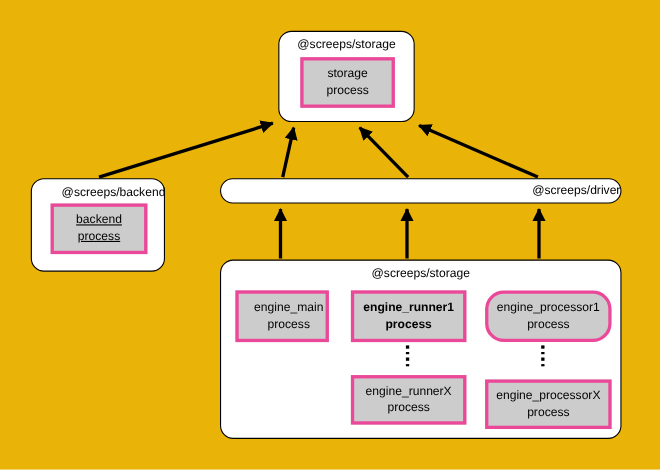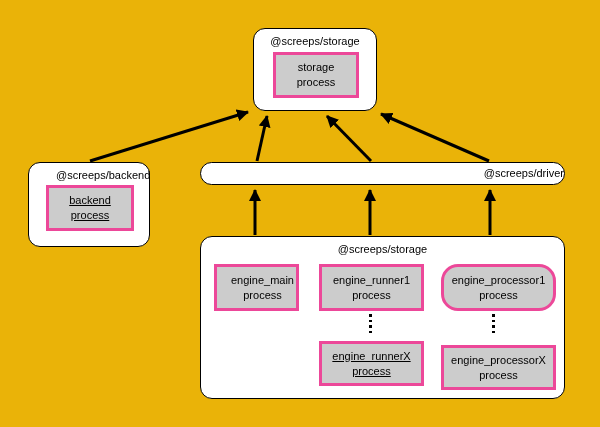--- a/index.html
+++ b/index.html
@@ -111,40 +111,40 @@
   <div class="node" style="left:200px; top:162px; width:365px; height:23px; border-radius:11.5px;">
     <div class="pill-label">@screeps/driver</div>
   </div>
 
   <div class="node" style="left:200px; top:236px; width:365px; height:163px;">
     <div class="node-label">@screeps/storage</div>
 
     <div class="process" style="left:13px; top:27px; width:85px; height:47px;padding-left:12px;">engine_main
 process</div>
 
-    <div class="process" style="left:118px; top:27px; width:105px; height:47px;">engine_runner1
+    <div class="process" style="left:118px; top:27px; width:105px; height:47px;font-weight:bold;">engine_runner1
 process</div>
 
     <div class="process" style="left:240px; top:27px; width:115px; height:47px;border-radius:17px;">engine_processor1
 process</div>
 
     <div class="vdots" style="left:168px; top:77px;">
       <i></i>
         <i></i>
         <i></i>
         <i></i>
     </div>
 
     <div class="vdots" style="left:291px; top:77px;">
       <i></i>
         <i></i>
         <i></i>
         <i></i>
     </div>
 
-    <div class="process" style="left:118px; top:104px; width:105px; height:45px;text-decoration:underline;">engine_runnerX
+    <div class="process" style="left:118px; top:104px; width:105px; height:45px;">engine_runnerX
 process</div>
 
     <div class="process" style="left:240px; top:108px; width:115px; height:45px;">engine_processorX
 process</div>
   </div>
 
 </div>
 
 </body></html>

